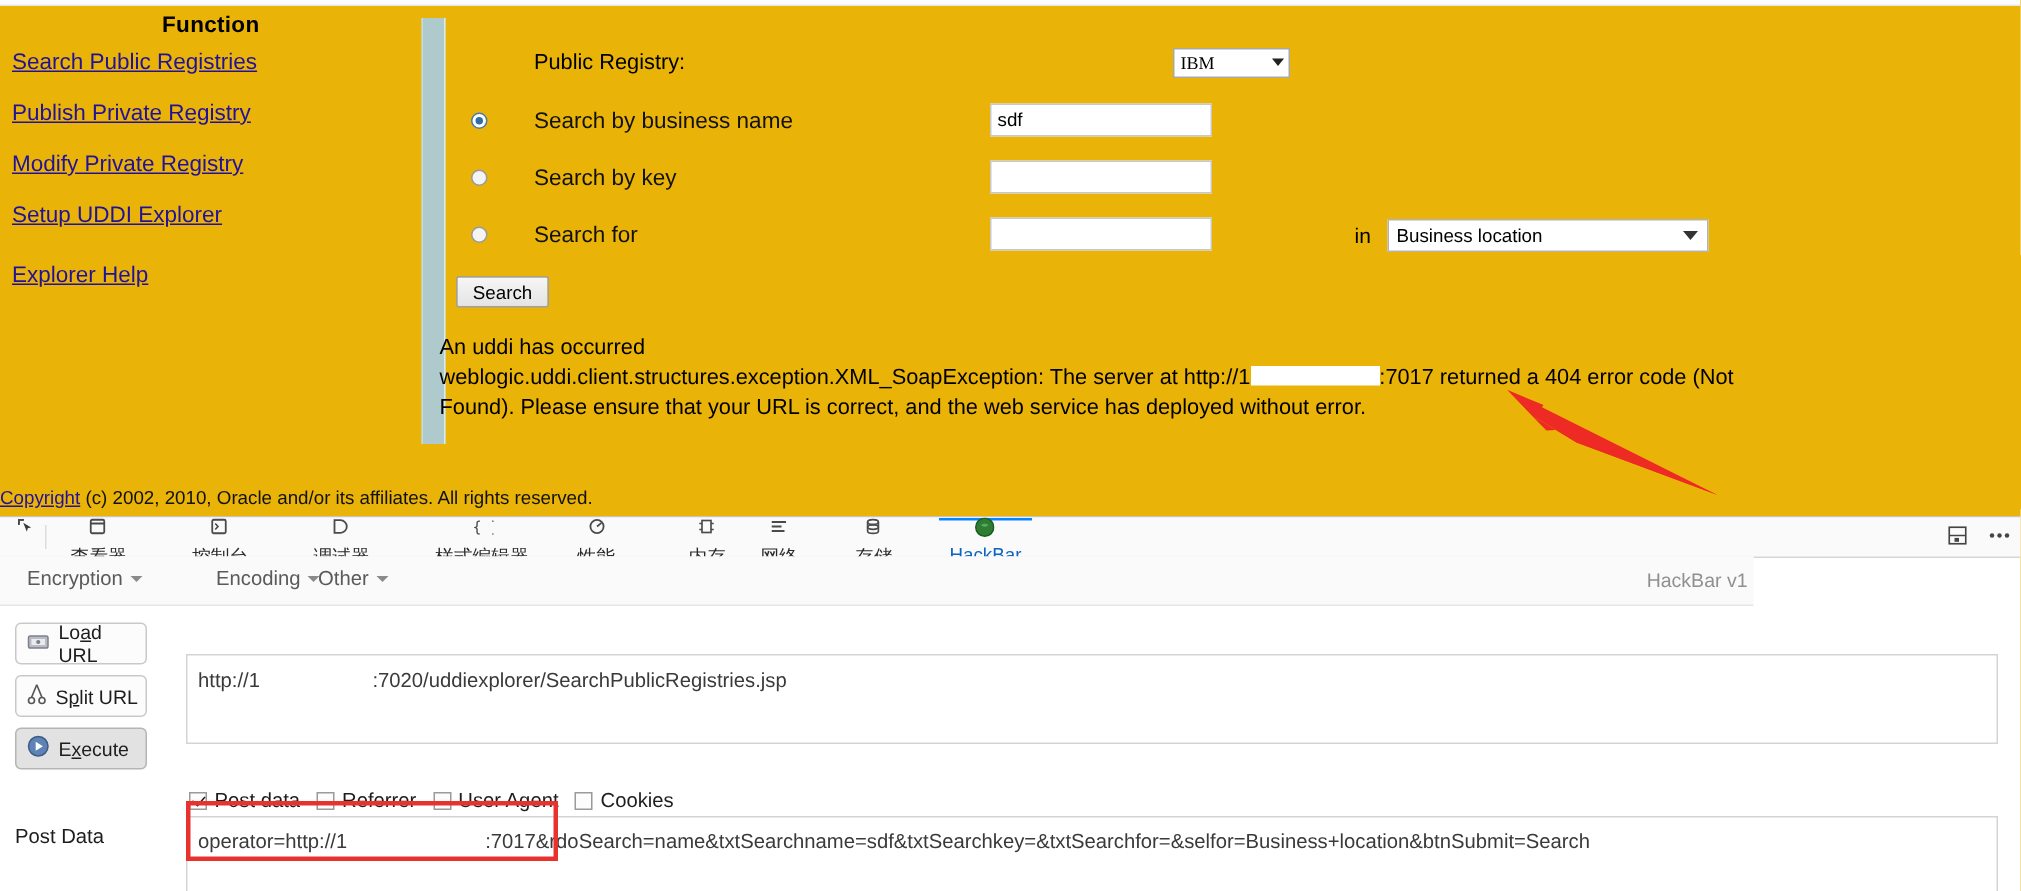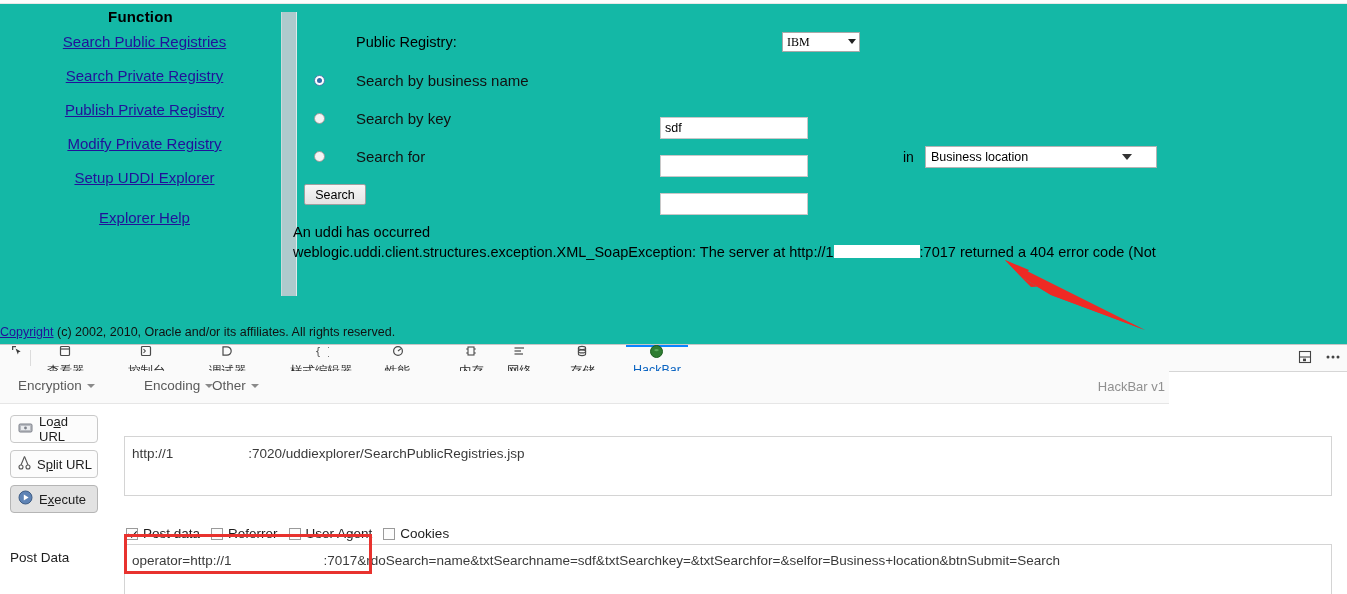--- a/index.html
+++ b/index.html
@@ -5,27 +5,27 @@
   html,body{margin:0;padding:0;}
   body{
     width:1347px;height:594px;
     background:#ffffff;
     font-family:"Liberation Sans","DejaVu Sans",sans-serif;
     font-size:13px;color:#000;
     overflow:hidden;position:relative;
   }
 
   
-  #page-area{position:absolute;left:0;top:0;width:1347px;height:344px;background:#14b8a6;overflow:hidden;}
+  #page-area{position:absolute;left:0;top:0;width:1347px;height:344px;background:#eab308;overflow:hidden;}
   #topline{position:absolute;left:0;top:0;width:1347px;height:3px;background:#fdfdfd;border-bottom:1px solid #e8e8e8;}
 
   
   #func-panel{position:absolute;left:0;top:8px;width:281px;}
   #func-title{text-align:center;font-weight:bold;font-size:15px;color:#000;padding-bottom:8px;letter-spacing:.2px;}
-  .func-link{display:block;color:#221199;text-decoration:underline;font-size:15px;padding:0 0 0 8px;margin-bottom:17px;white-space:nowrap;text-align:center;}
+  .func-link{display:block;color:#221199;text-decoration:underline;font-size:15px;padding:0 0 0 8px;margin-bottom:17px;white-space:nowrap;}
   #explorer-help{margin-top:23px;}
 
   
   #divider{position:absolute;left:281px;top:12px;width:14px;height:284px;background:#aecacd;border-left:1px solid #c9dadb;border-right:1px solid #dfe9ea;}
 
   
   #form-area{position:absolute;left:300px;top:10px;width:1040px;}
   #reg-label{position:absolute;left:56px;top:24px;font-size:14.5px;}
   #reg-select{
     position:absolute;left:482px;top:22px;width:78px;height:20px;
@@ -38,25 +38,25 @@
   .radio{
     position:absolute;width:11px;height:11px;border-radius:50%;
     border:1px solid #9a9a9a;background:#f4f4f4;box-sizing:border-box;
   }
   .radio.on{border:1px solid #4f7aa8;background:#ffffff;}
   .radio.on::after{content:"";position:absolute;left:2px;top:2px;width:5px;height:5px;border-radius:50%;background:#2f6fa8;}
   .opt-label{position:absolute;font-size:15px;color:#111;white-space:nowrap;}
   .txt{
     position:absolute;width:148px;height:22px;box-sizing:border-box;
     border:1px solid #c8c8c8;background:#fff;font-size:12.5px;
-    font-family:"Liberation Sans","DejaVu Sans",sans-serif;color:#000;padding:0 4px;margin-top:48px;
+    font-family:"Liberation Sans","DejaVu Sans",sans-serif;color:#000;padding:0 4px;
   }
   #in-label{position:absolute;left:603px;top:139px;font-size:14px;}
   #sel-for{
-    position:absolute;left:625px;top:136px;width:232px;height:22px;box-sizing:border-box;
+    position:absolute;left:625px;top:136px;width:214px;height:22px;box-sizing:border-box;
     border:1px solid #b4b4b4;background:#fff;font-size:12.5px;color:#000;
     font-family:"Liberation Sans","DejaVu Sans",sans-serif;
     -webkit-appearance:none;appearance:none;padding:0 20px 0 5px;
   }
   #sel-arrow{position:absolute;left:822px;top:144px;width:0;height:0;
     border-left:5px solid transparent;border-right:5px solid transparent;border-top:6px solid #333;pointer-events:none;}
 
   #search-btn{
     position:absolute;left:4px;top:174px;width:62px;height:21px;
     font-size:12.5px;font-family:"Liberation Sans","DejaVu Sans",sans-serif;
@@ -129,21 +129,20 @@
 </style>
 </head>
 <body>
 
 <div id="page-area">
   <div id="topline"></div>
 
   <div id="func-panel">
     <div id="func-title">Function</div>
     <a class="func-link" href="#">Search Public Registries</a>
-    <a class="func-link" href="#">Search Private Registry</a>
     <a class="func-link" href="#">Publish Private Registry</a>
     <a class="func-link" href="#">Modify Private Registry</a>
     <a class="func-link" href="#">Setup UDDI Explorer</a>
     <a class="func-link" id="explorer-help" href="#">Explorer Help</a>
   </div>
 
   <div id="divider"></div>
 
   <div id="form-area">
     <div id="reg-label">Public Registry:</div>
@@ -168,20 +167,21 @@
     <select id="sel-for">
       <option>Business location</option>
     </select>
     <div id="sel-arrow"></div>
 
     <button id="search-btn">Search</button>
 
     <div id="err">
       <div class="ln">An uddi has occurred</div>
       <div class="ln"><span>weblogic.uddi.client.structures.exception.XML_SoapException: The server at http://1</span><span class="redact"></span><span>:7017 returned a 404 error code (Not</span></div>
+      <div class="ln">Found). Please ensure that your URL is correct, and the web service has deployed without error.</div>
     </div>
   </div>
 
   <div id="copyright">
     <a href="#">Copyright</a><span> (c) 2002, 2010, Oracle and/or its affiliates. All rights reserved.</span>
   </div>
 
   <svg id="arrow" viewBox="0 0 160 75">
     <polygon points="0,2 24,12 18,20 46,37 140,72 44,28 26,29" fill="#ee2a24"></polygon>
     <polygon points="0,2 26,29 18,20 46,37 140,72" fill="#ee2a24"></polygon>

